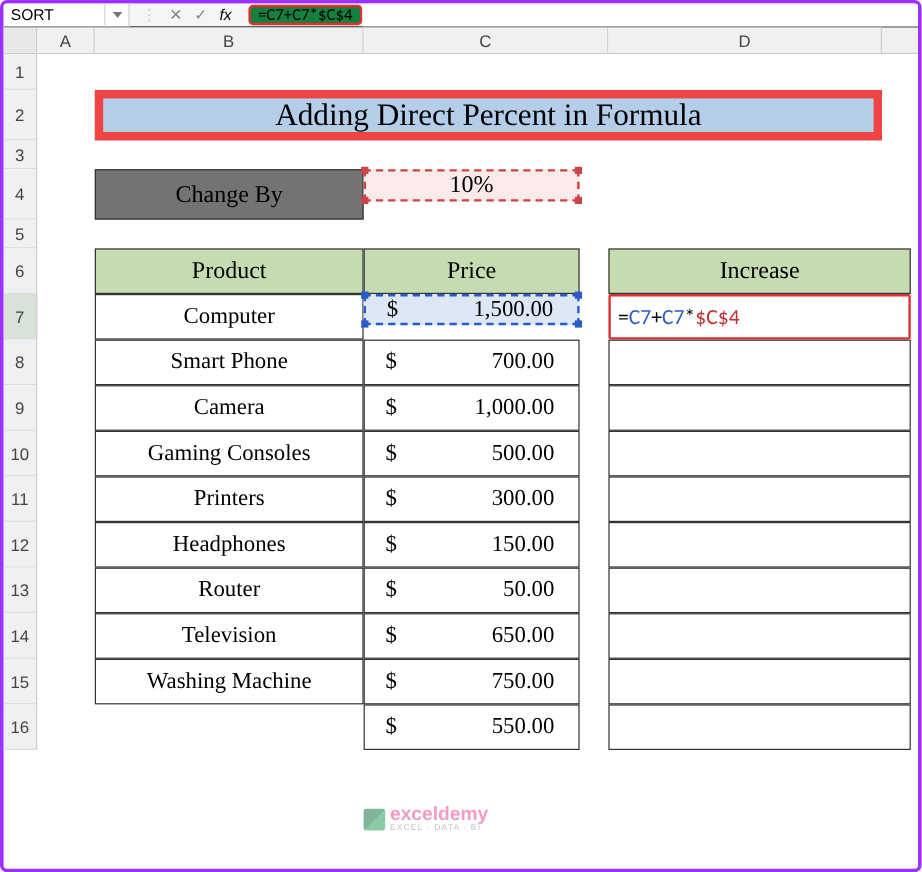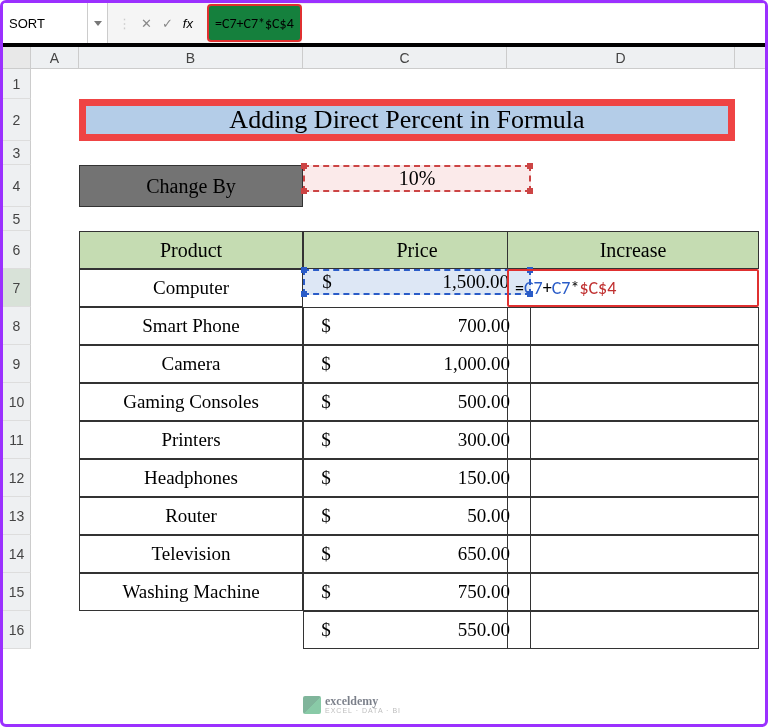--- a/index.html
+++ b/index.html
@@ -1,18 +1,18 @@
 <!DOCTYPE html>
 <html><head>
   <meta charset="utf-8">
   <style>
     * { box-sizing: border-box; margin: 0; padding: 0; }
     body { font-family: 'Segoe UI', Arial, sans-serif; background: #fff; width: 768px; height: 727px; overflow: hidden; border: 3px solid #9b30ff; border-radius: 6px; }
     
-    .formula-bar { display: flex; align-items: stretch; height: 44px; border-bottom: 4px solid #000000; background: #f5f5f5; }
+    .formula-bar { display: flex; align-items: stretch; height: 20px; border-bottom: 1px solid #000000; background: #f5f5f5; }
     .name-box { width: 85px; display: flex; align-items: center; padding: 0 6px; font-size: 13px; border-right: 1px solid #ccc; background: #fff; }
     .name-box-dd { width: 20px; display:flex; align-items:center; justify-content:center; border-right: 1px solid #ccc; color: #666; background:#fff; }
     .fb-controls { display: flex; align-items: center; gap: 10px; padding: 0 10px; color: #888; }
     .fb-controls span { font-size: 13px; }
     .fx { font-style: italic; font-size: 13px; color: #000000; }
     .formula-input { flex: 0 0 auto; display: flex; align-items: center; padding: 0 6px; background: #15803d; border: 2px solid #e03030; border-radius: 4px; margin: 1px 0 1px 4px; font-size: 14px; font-family: 'Calibri', sans-serif; }
     .formula-rest { flex:1; background:#fff; border-top:1px solid #eee; }
     
     .grid-wrapper { position: relative; }
     .col-headers { display: flex; height: 22px; background: #eef0f2; border-bottom: 1px solid #ccc; }
@@ -23,21 +23,21 @@
     .ch.cC { width: 204px; }
     .ch.cD { width: 228px; }
     
     .row { display:flex; align-items:stretch; height: 38px; }
     .rh { width: 28px; display:flex; align-items:center; justify-content:center; font-size: 14px; color:#444; background:#eef0f2; border-right:1px solid #ccc; border-bottom:1px solid #ddd; }
     .rh.selected { background:#d8e2d8; }
     .cells { position:relative; flex:1; }
     .cell { position:absolute; top:0; bottom:0; display:flex; align-items:center; justify-content:center; font-family: 'Georgia','Times New Roman',serif; font-size: 19px; }
     .cA { left:0; width:48px; }
     .cB { left:48px; width:224px; }
-    .cC { left:272px; width:228px; }
+    .cC { left:272px; width:180px; }
     .cD { left:476px; width:252px; }
     
     .r1 { height: 30px; }
     .r2 { height: 42px; }
     .r3 { height: 24px; }
     .r4 { height: 42px; }
     .r5 { height: 24px; }
     .rh1{height:30px;} .rh2{height:42px;} .rh3{height:24px;} .rh4{height:42px;} .rh5{height:24px;}
     
     .title-cell { background:#b4cde8; border:7px solid #ef4444; font-family:'Georgia',serif; font-size:26px; font-weight:normal; }
@@ -61,21 +61,21 @@
     .c7-sel::before{left:-4px;top:-4px;} .c7-sel::after{right:-4px;bottom:-4px;}
     .c7d1,.c7d2{position:absolute;width:6px;height:6px;background:#2a5cc8;}
     .c7d1{right:-4px;top:-4px;} .c7d2{left:-4px;bottom:-4px;}
     
     .d7-edit { border:2px solid #e03030; border-radius:2px; font-family:'Calibri',sans-serif; font-size:18px; justify-content:flex-start; padding-left:6px; }
     .fp-eq{color:#000;} .fp-c7{color:#2a5cc8;} .fp-plus{color:#000;} .fp-star{color:#000;} .fp-c4{color:#c03030;}
     
     .watermark { position:absolute; left:300px; top:648px; display:flex; align-items:center; gap:4px; opacity:0.55; font-family:Arial,sans-serif; pointer-events:none; }
     .wm-icon { width:18px; height:18px; background:linear-gradient(135deg,#1a7a4a 50%,#2aa060 50%); border-radius:2px; }
     .wm-txt { display:flex; flex-direction:column; line-height:1; }
-    .wm-txt .t1{font-size:12px; color:#0f172a; font-weight:bold;font-family:Liberation Serif, serif;}
+    .wm-txt .t1{font-size:16px; color:#ec4899; font-weight:bold;}
     .wm-txt .t2{font-size:7px; color:#888; letter-spacing:1px;}
     
     .chevron-down { display:inline-block; width:0; height:0; border-left:4px solid transparent; border-right:4px solid transparent; border-top:5px solid #777; }
     .checkmark{color:#888;}
     .xmark{color:#888;}
   </style>
 </head>
 <body>
 
 <div class="formula-bar">

